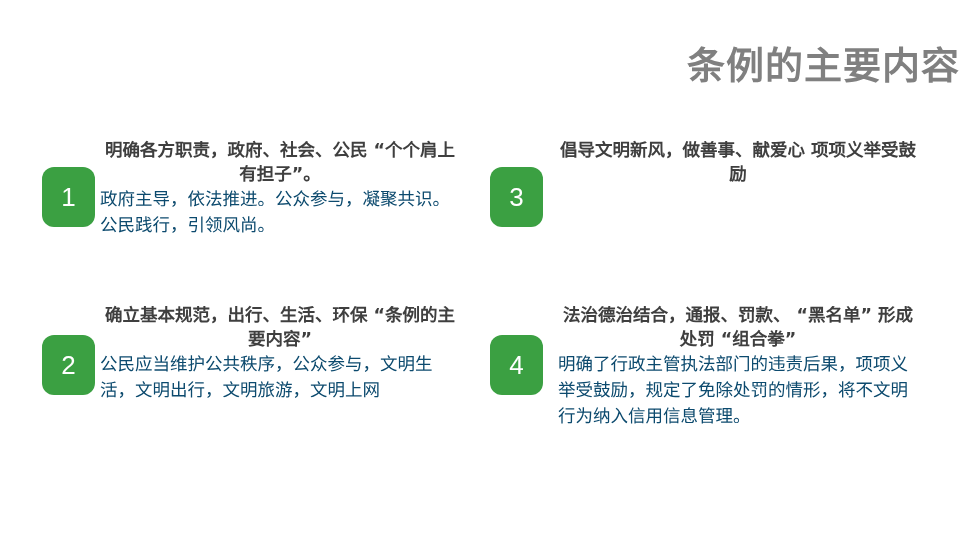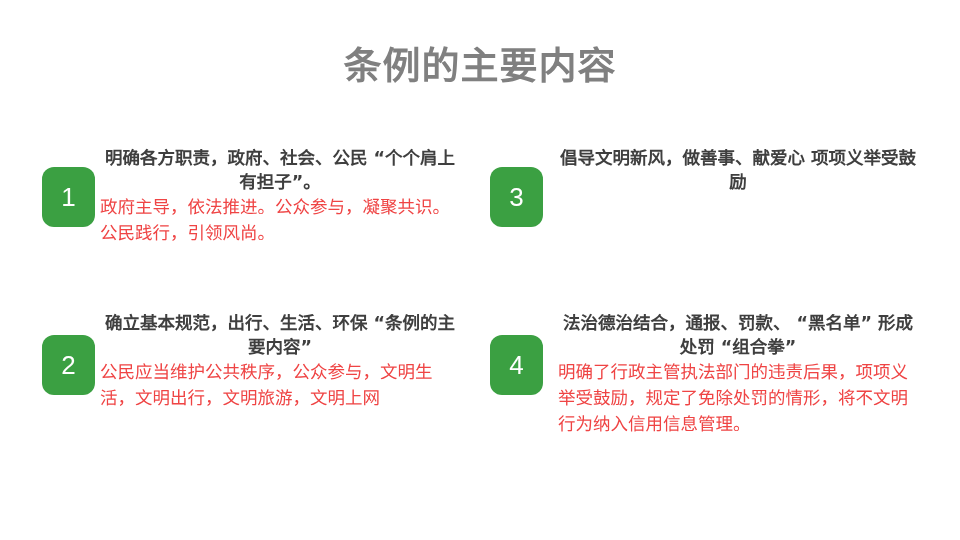--- a/index.html
+++ b/index.html
@@ -17,21 +17,21 @@
     font-family: "DejaVu Sans", "Liberation Sans", sans-serif;
     -webkit-font-smoothing: antialiased;
   }
 
   
   .slide-title {
     position: absolute;
     left: 0;
     top: 44px;
     width: 960px;
-    text-align: center;
+    text-align: right;
     font-size: 38px;
     line-height: 44px;
     font-weight: 700;
     color: #808080;
     letter-spacing: 1px;
     white-space: nowrap;
   }
 
   
   .points {
@@ -73,21 +73,21 @@
     box-shadow: 0 0 0 0 rgba(0,0,0,0);
   }
   .point.col-left  .badge { left: 42px; }
   .point.col-right .badge { left: 0px; }
   .row-1 .badge { top: 37px; }
   .row-2 .badge { top: 40px; }
 
   
   .ptext {
     position: absolute;
-    top: 16px;
+    top: 8px;
     width: 360px;
   }
   .point.col-left  .ptext { left: 100px; }
   .point.col-right .ptext { left: 68px; }
 
   .point-heading {
     margin: 0;
     text-align: center;
     font-size: 17.5px;
     line-height: 24px;
@@ -95,21 +95,21 @@
     color: #3f3f3f;
     letter-spacing: 0px;
   }
 
   .point-body {
     margin: 0;
     text-align: left;
     font-size: 17.5px;
     line-height: 26px;
     font-weight: 400;
-    color: #ef4444;
+    color: #0c4a6e;
     letter-spacing: 0px;
   }
 </style>
 </head>
 <body>
 
 <div class="slide">
 
   <div class="slide-title">条例的主要内容</div>
 

